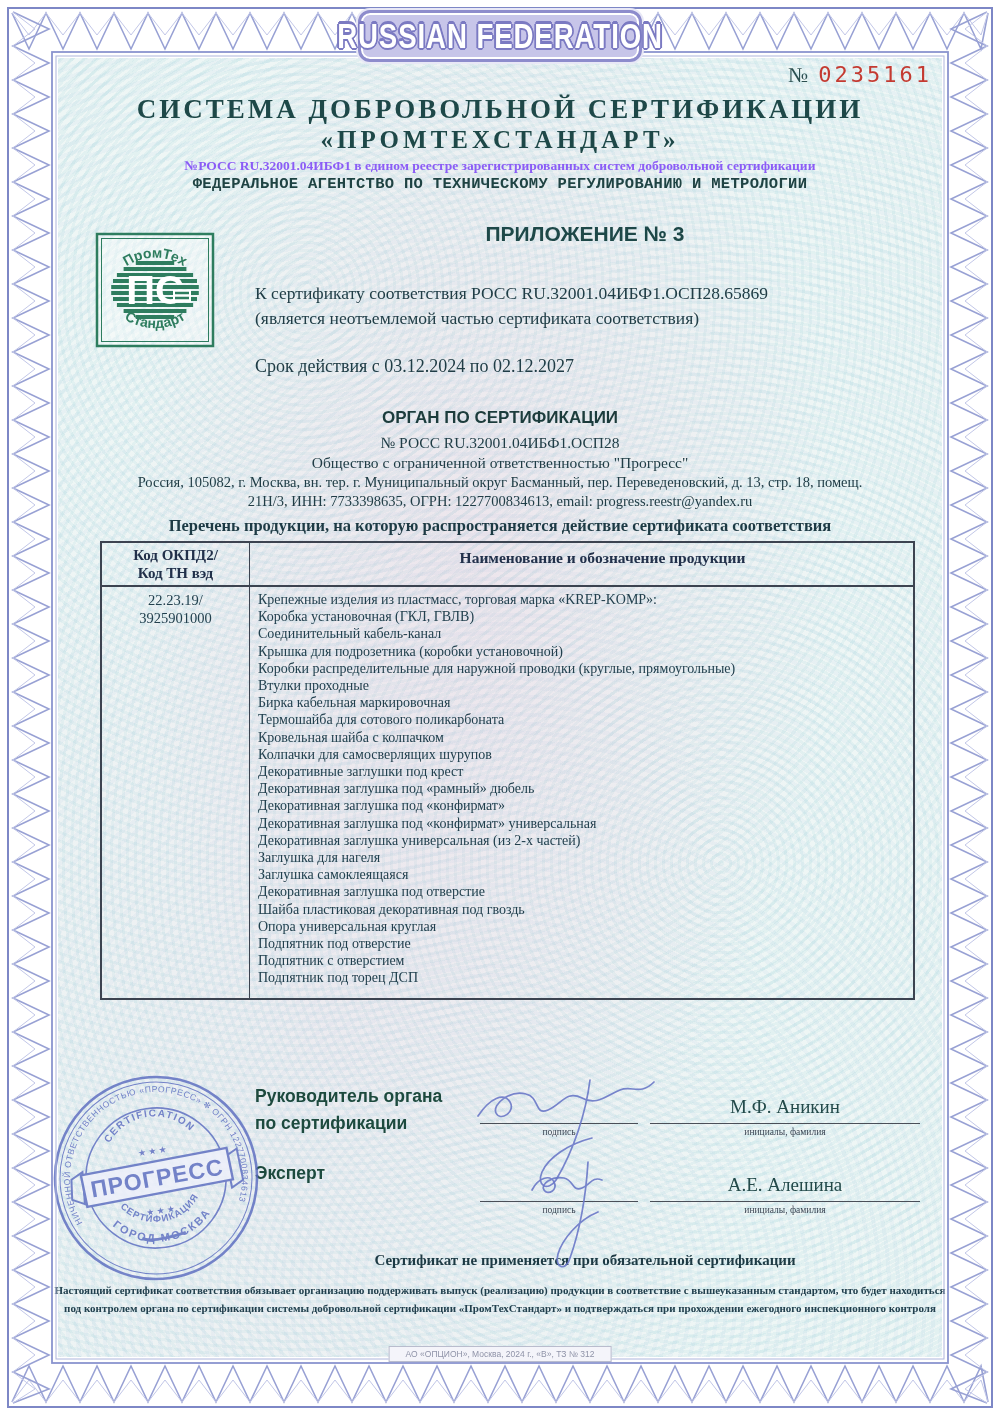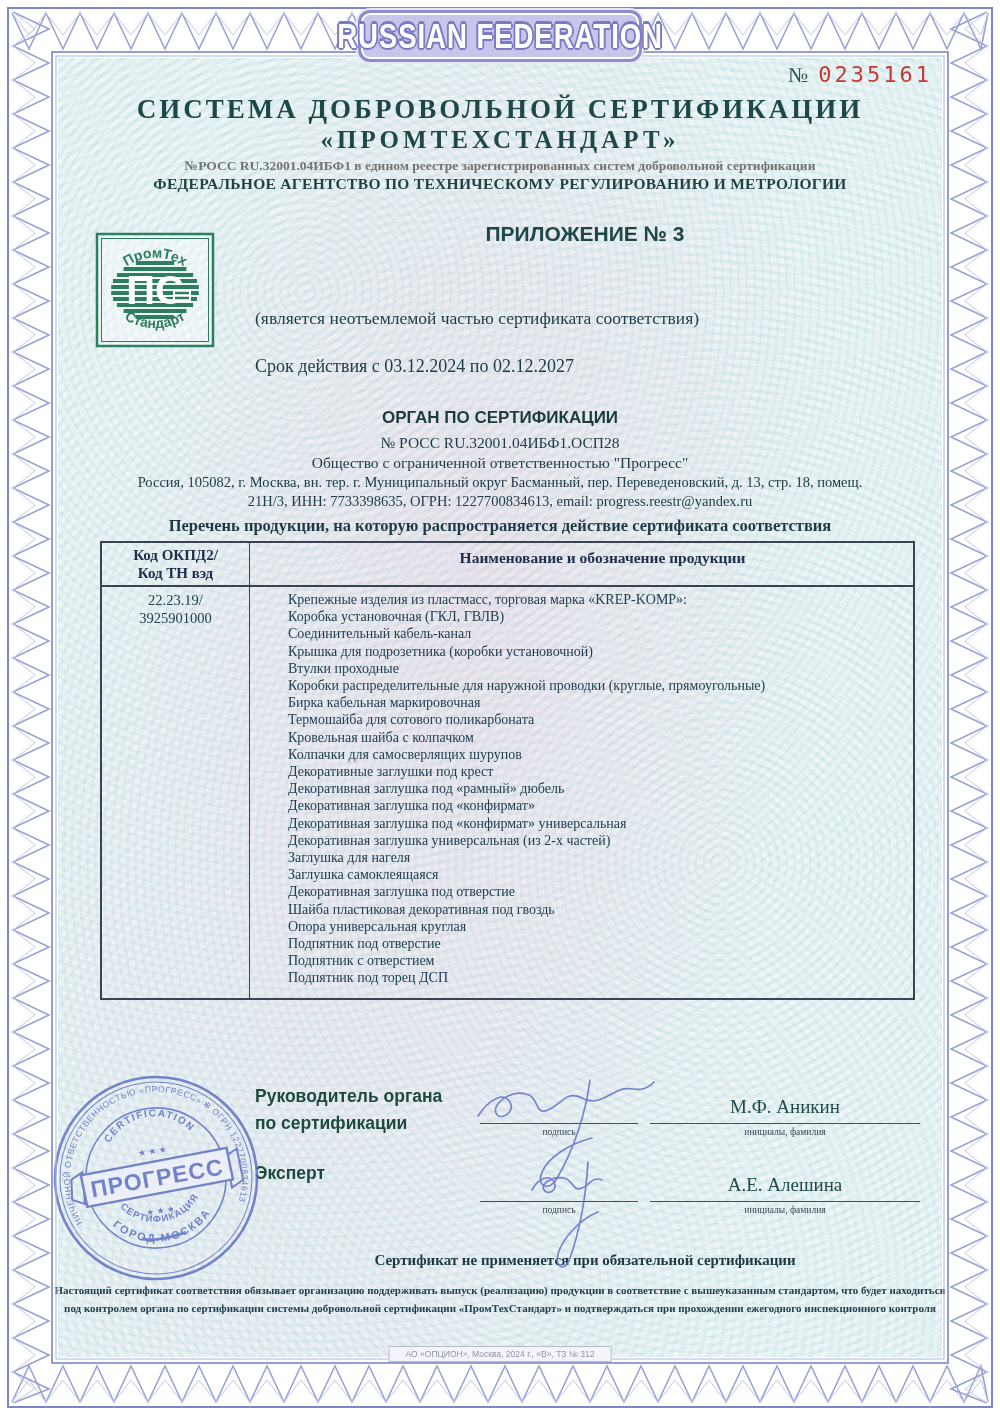--- a/index.html
+++ b/index.html
@@ -43,23 +43,23 @@
   .serial .digits {
     font-family:"DejaVu Sans Mono", "Liberation Mono", monospace;
     font-size:22px; color:#c43a31; letter-spacing:3px; margin-left:6px;margin-top:20px;
   }
 
   .title1 { position:absolute; top:94px; left:0; width:100%; text-align:center;
     font-size:27px; font-weight:600; letter-spacing:3px; color:#1e4848; transform:scaleY(1.05); }
   .title2 { position:absolute; top:126px; left:0; width:100%; text-align:center;
     font-size:25px; font-weight:600; letter-spacing:4px; color:#1e4848; transform:scaleY(1.05); }
   .registry { position:absolute; top:158px; left:0; width:100%; text-align:center;
-    font-size:13.5px; font-weight:bold; color:#737373; }
+    font-size:13.5px; font-weight:bold; color:#8b5cf6; }
   .agency { position:absolute; top:175px; left:0; width:100%; text-align:center;
-    font-size:15.5px; font-weight:bold; color:#1f4343; letter-spacing:0.3px; }
+    font-size:15.5px; font-weight:bold; color:#1f4343; letter-spacing:0.3px;font-family:Liberation Mono, monospace; }
 
   .logo-box { position:absolute; top:232px; left:95px; }
 
   .appendix-title { position:absolute; top:222px; left:255px; width:660px; text-align:center;
     font-family:"Liberation Sans", sans-serif; font-weight:bold; font-size:21px; color:#1e4848; }
   .cert-ref1 { position:absolute; top:283px; left:255px; font-size:17.5px; color:#203d46; }
   .cert-ref2 { position:absolute; top:308px; left:255px; font-size:17.5px; color:#203d46; }
   .validity  { position:absolute; top:356px; left:255px; font-size:18px; color:#203d46; }
 
   .org-title { position:absolute; top:408px; left:0; width:100%; text-align:center;
@@ -72,21 +72,21 @@
     font-size:14.5px; color:#203d46; }
   .org-addr2 { position:absolute; top:493px; left:0; width:100%; text-align:center;
     font-size:14.5px; color:#203d46; }
 
   .products-heading { position:absolute; top:516px; left:0; width:100%; text-align:center;
     font-size:16.5px; font-weight:bold; color:#1d3a44; }
 
   .table { position:absolute; top:541px; left:100px; width:815px; height:459px;
     border:2px solid #3c4350; display:flex; flex-direction:column; }
   .thead { display:flex; border-bottom:2px solid #3c4350; height:44px;gap:42px; }
-  .tbody { display:flex; flex:1;gap:30px; }
+  .tbody { display:flex; flex:1; }
   .col-code { width:148px; border-right:1.5px solid #3c4350; text-align:center; }
   .col-name { flex:1; }
   .thead .col-code { padding-top:3px; font-weight:bold; font-size:15px; color:#21304a; line-height:18px; }
   .thead .col-name { display:flex; align-items:flex-start; justify-content:center; padding-top:6px;
     font-weight:bold; font-size:15.5px; color:#21304a; }
   .tbody .col-code { padding-top:4px; font-size:14.5px; color:#22404e; line-height:18px; }
   .products { padding:4px 8px 0 8px; }
   .product-line { font-size:14px; line-height:17.2px; color:#22404e; white-space:nowrap; }
 
   .sig-label-1 { position:absolute; top:1083px; left:255px; width:240px;
@@ -189,20 +189,21 @@
         <text font-family="Liberation Sans, sans-serif" font-size="14" font-weight="bold" fill="#2e7d5f">
           <textPath href="#logo-top-arc" startOffset="50%" text-anchor="middle">ПромТех</textPath>
         </text>
         <text font-family="Liberation Sans, sans-serif" font-size="14" font-weight="bold" fill="#2e7d5f">
           <textPath href="#logo-bot-arc" startOffset="50%" text-anchor="middle">Стандарт</textPath>
         </text>
       </svg>
     </div>
 
     <div class="appendix-title">ПРИЛОЖЕНИЕ № 3</div>
+    <div class="cert-ref1">К сертификату соответствия РОСС RU.32001.04ИБФ1.ОСП28.65869</div>
     <div class="cert-ref2">(является неотъемлемой частью сертификата соответствия)</div>
     <div class="validity">Срок действия с 03.12.2024 по 02.12.2027</div>
 
     <div class="org-title">ОРГАН ПО СЕРТИФИКАЦИИ</div>
     <div class="org-number">№ РОСС RU.32001.04ИБФ1.ОСП28</div>
     <div class="org-company">Общество с ограниченной ответственностью "Прогресс"</div>
     <div class="org-addr1">Россия, 105082, г. Москва, вн. тер. г. Муниципальный округ Басманный, пер. Переведеновский, д. 13, стр. 18, помещ.</div>
     <div class="org-addr2">21Н/3, ИНН: 7733398635, ОГРН: 1227700834613, email: progress.reestr@yandex.ru</div>
 
     <div class="products-heading">Перечень продукции, на которую распространяется действие сертификата соответствия</div>
@@ -218,22 +219,22 @@
       <div class="tbody">
         <div class="col-code">
           <div>22.23.19/</div>
           <div>3925901000</div>
         </div>
         <div class="col-name products">
             <div class="product-line">Крепежные изделия из пластмасс, торговая марка «KREP-KOMP»:</div>
             <div class="product-line">Коробка установочная (ГКЛ, ГВЛВ)</div>
             <div class="product-line">Соединительный кабель-канал</div>
             <div class="product-line">Крышка для подрозетника (коробки установочной)</div>
+            <div class="product-line">Коробки распределительные для наружной проводки (круглые, прямоугольные)</div>
             <div class="product-line">Втулки проходные</div>
-            <div class="product-line">Коробки распределительные для наружной проводки (круглые, прямоугольные)</div>
             <div class="product-line">Бирка кабельная маркировочная</div>
             <div class="product-line">Термошайба для сотового поликарбоната</div>
             <div class="product-line">Кровельная шайба с колпачком</div>
             <div class="product-line">Колпачки для самосверлящих шурупов</div>
             <div class="product-line">Декоративные заглушки под крест</div>
             <div class="product-line">Декоративная заглушка под «рамный» дюбель</div>
             <div class="product-line">Декоративная заглушка под «конфирмат»</div>
             <div class="product-line">Декоративная заглушка под «конфирмат» универсальная</div>
             <div class="product-line">Декоративная заглушка универсальная (из 2-х частей)</div>
             <div class="product-line">Заглушка для нагеля</div>

